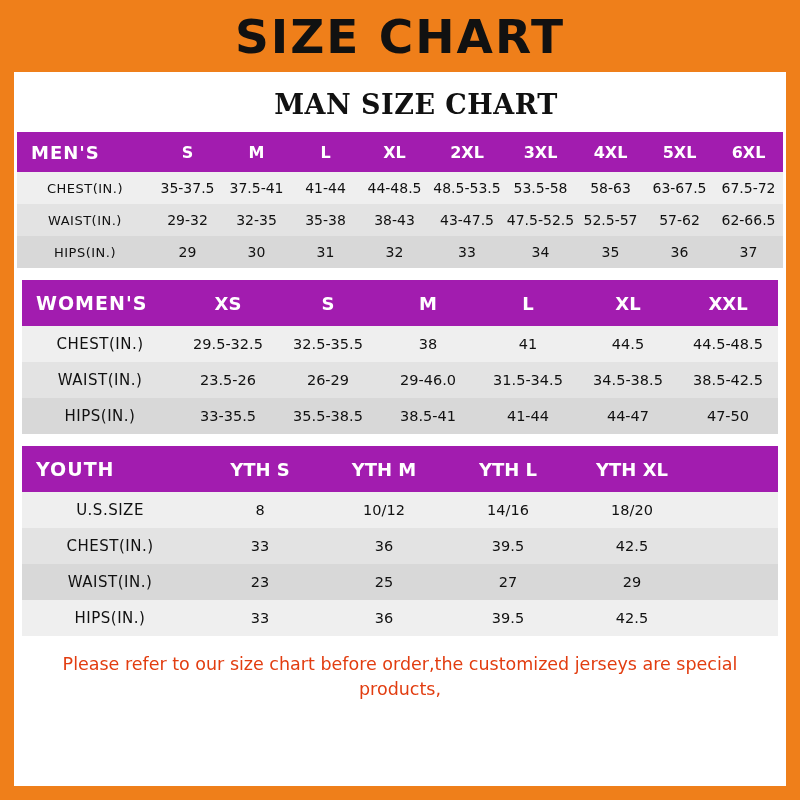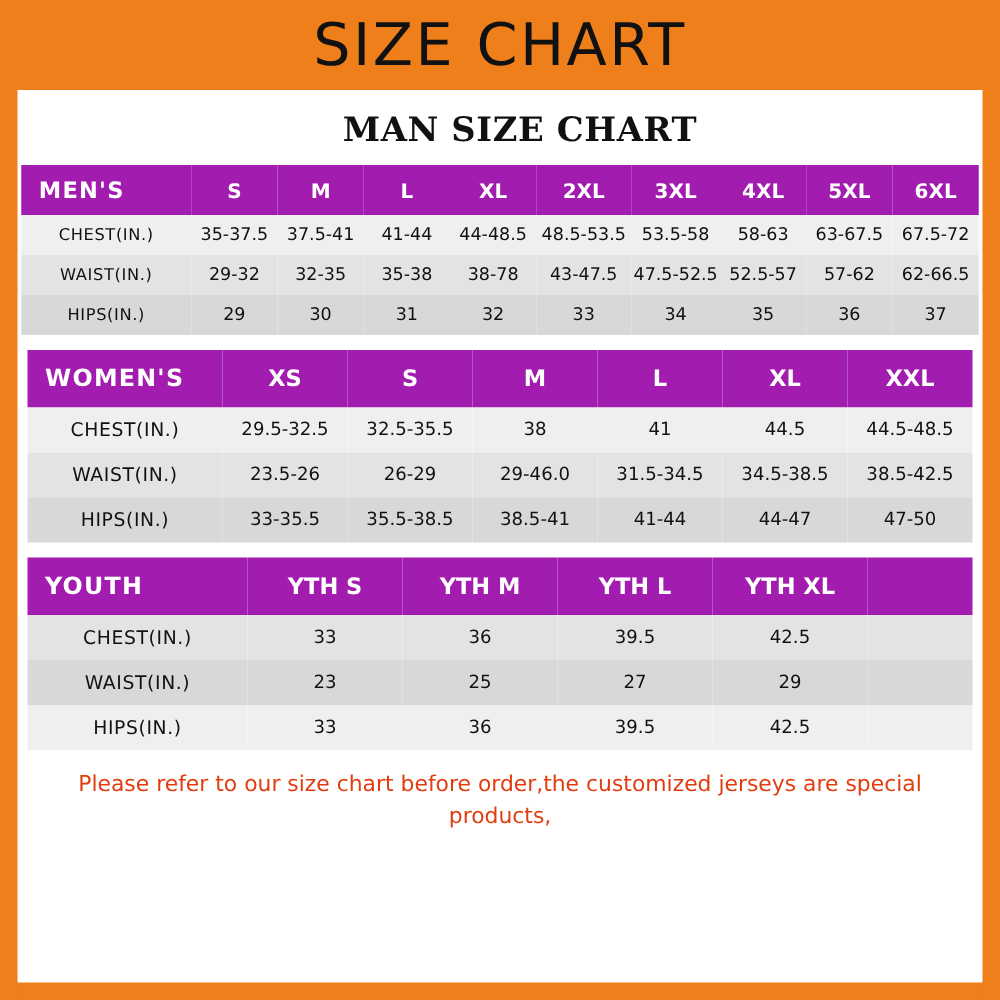--- a/index.html
+++ b/index.html
@@ -26,21 +26,21 @@
   .banner {
     background: #ef7f1a;
     height: 72px;
     margin: 0 -14px;
     display: flex;
     align-items: center;
     justify-content: center;
   }
   .banner-title {
     font-family: "DejaVu Sans", sans-serif;
-    font-weight: normal;
+    font-weight: bold;
     font-size: 47px;
     letter-spacing: 2px;
     color: #111111;
     line-height: 1;
   }
   .section-title {
     text-align: center;
     font-family: "DejaVu Serif", serif;
     font-weight: bold;
     font-size: 27px;
@@ -162,21 +162,21 @@
         <td>53.5-58</td>
         <td>58-63</td>
         <td>63-67.5</td>
         <td>67.5-72</td>
       </tr>
       <tr class="body-row band-mid">
         <td class="rowlabel">WAIST(IN.)</td>
         <td>29-32</td>
         <td>32-35</td>
         <td>35-38</td>
-        <td>38-78</td>
+        <td>38-43</td>
         <td>43-47.5</td>
         <td>47.5-52.5</td>
         <td>52.5-57</td>
         <td>57-62</td>
         <td>62-66.5</td>
       </tr>
       <tr class="body-row band-dark">
         <td class="rowlabel">HIPS(IN.)</td>
         <td>29</td>
         <td>30</td>
@@ -252,20 +252,28 @@
     </colgroup>
     <tbody>
       <tr class="head-row">
         <td class="rowlabel">YOUTH</td>
         <td>YTH S</td>
         <td>YTH M</td>
         <td>YTH L</td>
         <td>YTH XL</td>
         <td></td>
       </tr>
+      <tr class="body-row band-light">
+        <td class="rowlabel">U.S.SIZE</td>
+        <td>8</td>
+        <td>10/12</td>
+        <td>14/16</td>
+        <td>18/20</td>
+        <td></td>
+      </tr>
       <tr class="body-row band-mid">
         <td class="rowlabel">CHEST(IN.)</td>
         <td>33</td>
         <td>36</td>
         <td>39.5</td>
         <td>42.5</td>
         <td></td>
       </tr>
       <tr class="body-row band-dark">
         <td class="rowlabel">WAIST(IN.)</td>

